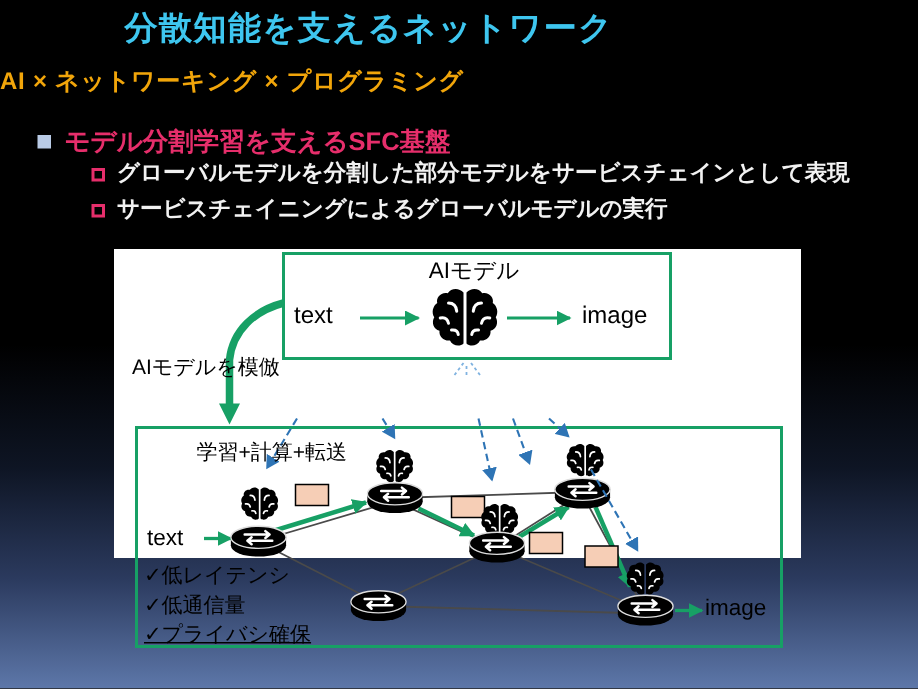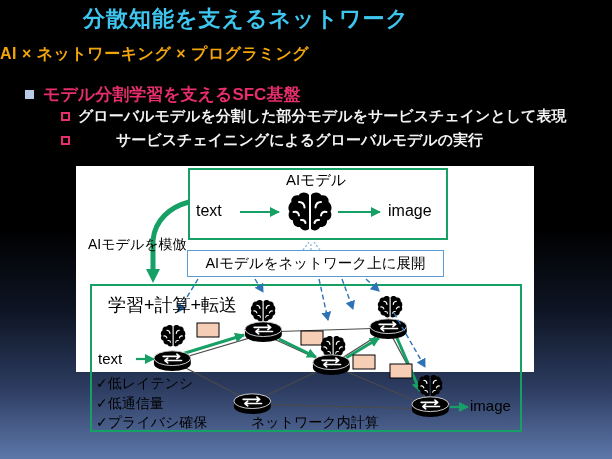--- a/index.html
+++ b/index.html
@@ -18,43 +18,43 @@
   .subtitle{
     position:absolute;top:44px;left:0;width:612px;
     text-align:left;font-size:16px;font-weight:bold;
     color:#F1A50A;letter-spacing:0.5px;
   }
   .b1row{position:absolute;left:25px;top:84px;display:flex;align-items:flex-start;}
   .b1sq{width:9px;height:9px;background:#B9CBE6;margin:6px 9px 0 0;flex:none;}
   .b1txt{font-size:17px;font-weight:bold;color:#E62E6B;line-height:21px;}
   .b2row{position:absolute;left:32px;display:flex;align-items:flex-start;padding-left:29px;}
   .b2row.r1{top:106px;}
-  .b2row.r2{top:130px;gap:38px;}
+  .b2row.r2{top:130px;}
   .b2sq{width:5px;height:5px;border:2px solid #E62E6B;margin:6px 8px 0 0;flex:none;}
   .b2txt{font-size:15px;font-weight:bold;color:#F2F2F2;line-height:19px;white-space:nowrap;}
 
   .panel{position:absolute;left:76px;top:166px;width:458px;height:206px;background:#fff;}
   .panel .lbl{position:absolute;color:#000;white-space:nowrap;z-index:3;}
   .boxgreen{position:absolute;border:2px solid #17A065;background:transparent;z-index:1;}
   .box-top{left:112px;top:2px;width:256px;height:68px;}
   .box-net{left:14px;top:118px;width:428px;height:144px;}
   .box-deploy{
     position:absolute;left:111px;top:84px;width:255px;height:25px;
     border:1.5px solid #5B9BD5;display:flex;align-items:center;justify-content:center;
     font-size:14.5px;color:#000;z-index:3;background:#fff;
   }
   .gfx{position:absolute;left:0;top:0;z-index:2;}
   .aim-title{left:112px;top:5px;width:256px;text-align:center;font-size:15px;}
   .t-text{left:120px;top:36px;font-size:16px;}
   .t-image{left:312px;top:36px;font-size:16px;}
   .mimic{left:12px;top:70px;font-size:14px;}
-  .learn{left:32px;top:127px;font-size:18px;}
+  .learn{left:55px;top:127px;font-size:14px;}
   .n-text{left:22px;top:184px;font-size:15px;}
   .benefit{left:20px;font-size:14px;}
-  .ben0{top:209px;}  .ben1{top:229px;}  .ben2{top:248px;}
+  .ben0{top:209px;}  .ben1{top:229px;}  .ben2{top:248px;text-decoration:underline;}
   .netcalc{left:175px;top:248px;font-size:14px;}
   .n-image{left:394px;top:231px;font-size:15px;}
 </style>
 </head>
 <body>
 
 <div class="slide">
 
   <div class="title">分散知能を支えるネットワーク</div>
   <div class="subtitle">AI × ネットワーキング × プログラミング</div>
@@ -158,25 +158,21 @@
         <line x1="318" y1="147" x2="349" y2="201" marker-end="url(#mblue)"></line>
       </g>
 
       <path d="M227 84 L233 76 M235 84 L235 76 M244 84 L238 76" stroke="#7FB2E0" stroke-width="1.2" stroke-dasharray="2 2" fill="none"></path>
     </svg>
 
     <div class="lbl aim-title">AIモデル</div>
     <div class="lbl t-text">text</div>
     <div class="lbl t-image">image</div>
     <div class="lbl mimic">AIモデルを模倣</div>
-    <div class="box-deploy">
-      <span>AIモデルをネットワーク上に展開</span>
-    </div>
     <div class="lbl learn">学習+計算+転送</div>
     <div class="lbl n-text">text</div>
     <div class="lbl benefit ben0">✓低レイテンシ</div>
     <div class="lbl benefit ben1">✓低通信量</div>
     <div class="lbl benefit ben2">✓プライバシ確保</div>
-    <div class="lbl netcalc">ネットワーク内計算</div>
     <div class="lbl n-image">image</div>
   </div>
 
 </div>
 
 </body></html>

